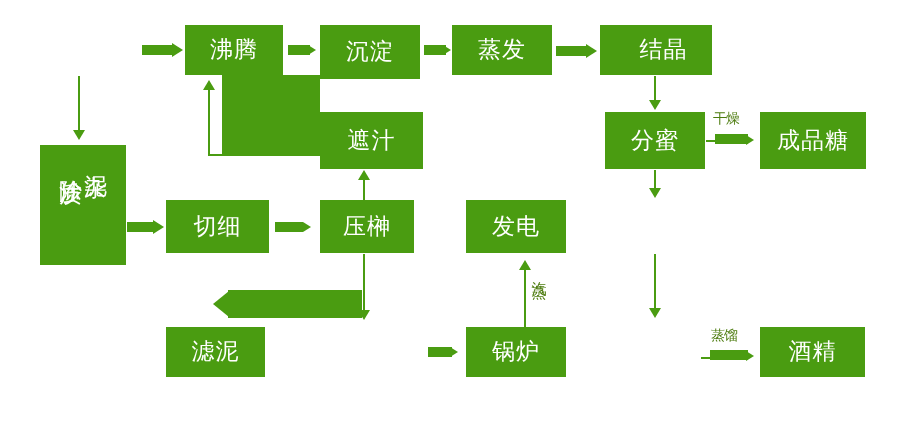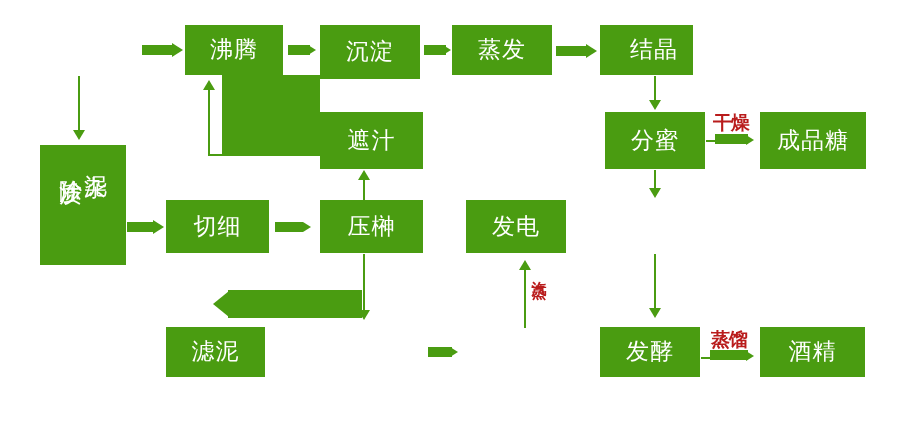--- a/index.html
+++ b/index.html
@@ -96,23 +96,23 @@
     border-top: 13px solid transparent;
     border-bottom: 13px solid transparent;
     border-right: 16px solid #4a9c11;
   }
   .blob {
     position: absolute;
     background: #4a9c11;
   }
   .edge-label {
     position: absolute;
-    color: #b91c1c;
-    font-size: 19px;
-    font-weight: bold;
+    color: #4d7c0f;
+    font-size: 14px;
+    font-weight: normal;
     white-space: nowrap;
     letter-spacing: -1px;
     user-select: none;
   }
   .edge-label.vertical {
     writing-mode: vertical-rl;
     text-orientation: upright;
     letter-spacing: -4px;
     font-size: 15px;
   }
@@ -128,21 +128,21 @@
   </div>
 
   <div class="node" style="left:320px; top:25px; width:100px; height:54px;">
     <span>沉淀</span>
   </div>
 
   <div class="node" style="left:452px; top:25px; width:100px; height:50px;">
     <span>蒸发</span>
   </div>
 
-  <div class="node" style="left:600px; top:25px; width:93px; height:50px;padding-left:15px;">
+  <div class="node" style="left:600px; top:25px; width:112px; height:50px;padding-left:15px;">
     <span>结晶</span>
   </div>
 
   <div class="node vert" style="left:40px; top:145px; width:86px; height:120px;">
     <span class="vcol">除沙质</span>
     <span class="vcol second">泥杂</span>
   </div>
 
   <div class="node" style="left:320px; top:112px; width:103px; height:57px;">
     <span>遮汁</span>
@@ -153,38 +153,38 @@
   </div>
 
   <div class="node" style="left:760px; top:112px; width:106px; height:57px;">
     <span>成品糖</span>
   </div>
 
   <div class="node" style="left:166px; top:200px; width:103px; height:53px;">
     <span>切细</span>
   </div>
 
-  <div class="node" style="left:320px; top:200px; width:103px; height:53px;">
+  <div class="node" style="left:320px; top:200px; width:94px; height:53px;">
     <span>压榊</span>
   </div>
 
   <div class="node" style="left:466px; top:200px; width:100px; height:53px;">
     <span>发电</span>
   </div>
 
 
   <div class="node" style="left:166px; top:327px; width:99px; height:50px;">
     <span>滤泥</span>
   </div>
 
 
-
-  <div class="node" style="left:600px; top:327px; width:100px; height:50px;">
-    <span>发酵</span>
-  </div>
+  <div class="node" style="left:466px; top:327px; width:100px; height:50px;">
+    <span>锅炉</span>
+  </div>
+
 
   <div class="node" style="left:760px; top:327px; width:105px; height:50px;">
     <span>酒精</span>
   </div>
 
   <div class="thick-h" style="left:142px; top:45px; width:32px;"></div>
   <div class="arrow-r" style="left:172px; top:43px;"></div>
 
   <div class="thick-h" style="left:288px; top:45px; width:22px;"></div>
   <div class="arrow-r-sm" style="left:308px; top:45px;"></div>

